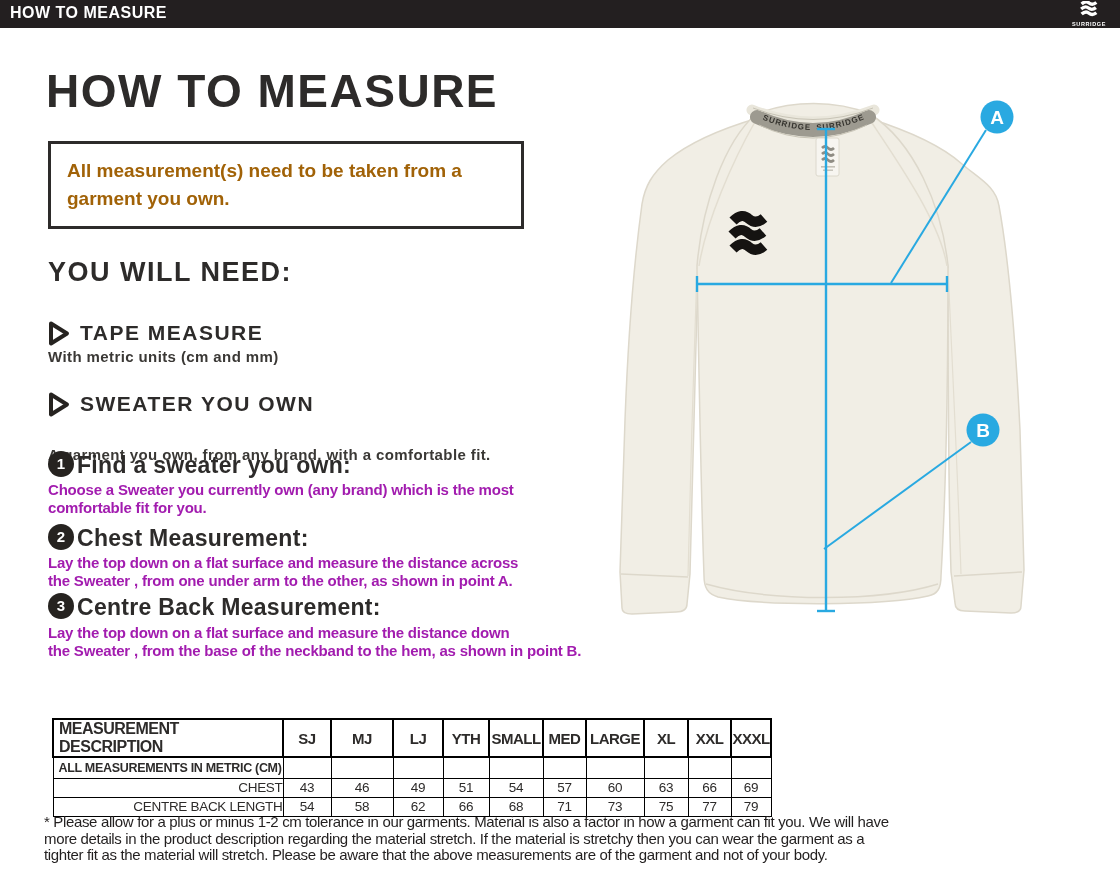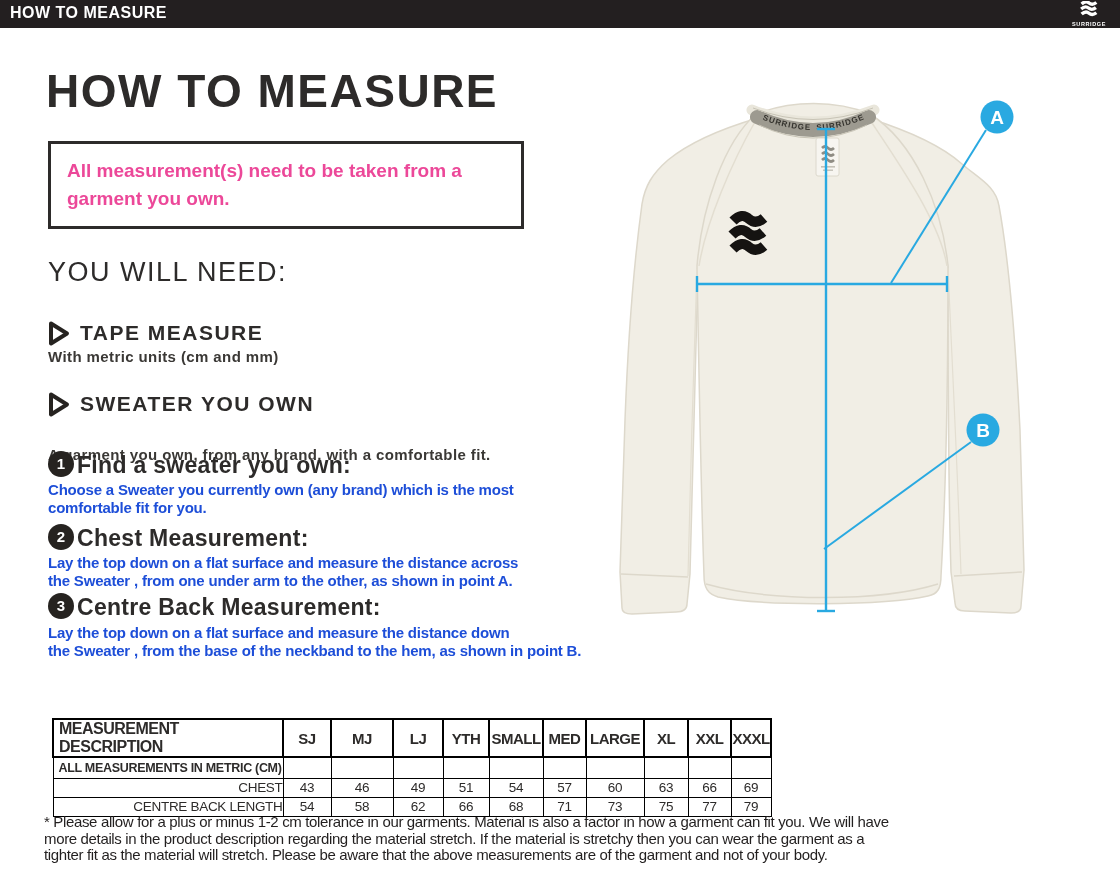--- a/index.html
+++ b/index.html
@@ -9,28 +9,28 @@
 
   
   .topbar { position:absolute; left:0; top:0; width:1120px; height:28px; background:#231f20; z-index:3; }
   .topbar-title { position:absolute; left:10px; top:4px; font-size:16px; font-weight:bold; color:#fff; letter-spacing:0.5px; }
   .brand { position:absolute; right:8px; top:1px; width:46px; text-align:center; }
   .brand-name { font-size:5.5px; font-weight:bold; color:#fff; letter-spacing:0.6px; margin-top:0px; }
 
   
   .content { position:absolute; inset:0; z-index:2; }
   .h1 { position:absolute; left:46px; top:64px; font-size:46px; font-weight:bold; letter-spacing:1.5px; color:#2d2b2a; }
-  .notice { position:absolute; left:48px; top:141px; width:476px; border:3px solid #2d2b2a; padding:13px 16px; font-size:19px; font-weight:bold; line-height:28px; white-space:pre-line; color:#ec4899; }
-  .h2 { position:absolute; left:48px; top:257px; font-size:27px; font-weight:normal; letter-spacing:1.5px; }
+  .notice { position:absolute; left:48px; top:141px; width:476px; border:3px solid #2d2b2a; padding:13px 16px; font-size:19px; font-weight:bold; line-height:28px; white-space:pre-line; color:#a16207; }
+  .h2 { position:absolute; left:48px; top:257px; font-size:27px; font-weight:bold; letter-spacing:1.5px; }
   .need-icon { position:absolute; left:48px; width:22px; height:27px; }
   .need-title { position:absolute; left:80px; font-size:21px; font-weight:bold; letter-spacing:1.5px; }
   .need-desc { position:absolute; left:48px; font-size:15px; font-weight:bold; letter-spacing:0.4px; color:#3a3835; }
   .step-num { position:absolute; left:48px; width:26px; height:26px; background:#262320; border-radius:50%; color:#fff; font-size:15px; font-weight:bold; text-align:center; line-height:26px; }
   .step-title { position:absolute; left:77px; font-size:23px; font-weight:bold; letter-spacing:0.3px; }
-  .step-body { position:absolute; left:48px; width:590px; font-size:15px; font-weight:bold; letter-spacing:-0.2px; line-height:17.5px; white-space:pre-line; color:#1d4ed8; }
+  .step-body { position:absolute; left:48px; width:590px; font-size:15px; font-weight:bold; letter-spacing:-0.2px; line-height:17.5px; white-space:pre-line; color:#a21caf; }
   .sc-row { position:absolute; left:48px; top:666px; }
   .sc-h { display:inline-block; font-size:30px; font-weight:bold; letter-spacing:1px; }
   .sc-sub { display:inline-block; font-size:15.5px; font-weight:bold; letter-spacing:0.3px; margin-left:8px; position:relative; top:-3px; }
 
   
   .size-table { position:absolute; left:52px; top:690px; width:718px; border-collapse:collapse; table-layout:fixed;margin-top:28px; }
   .size-table th, .size-table td { border:1.5px solid #000; overflow:hidden; }
   .size-table thead th { border-width:2.5px; font-size:15px; font-weight:bold; letter-spacing:-0.5px; height:26px; text-align:center; }
   .size-table thead th:first-child { text-align:left; padding-left:5px; font-size:16px; }
   .size-table tr.metric-row td { font-size:12.5px; font-weight:bold; letter-spacing:-0.3px; height:21px; padding-left:5px; }

